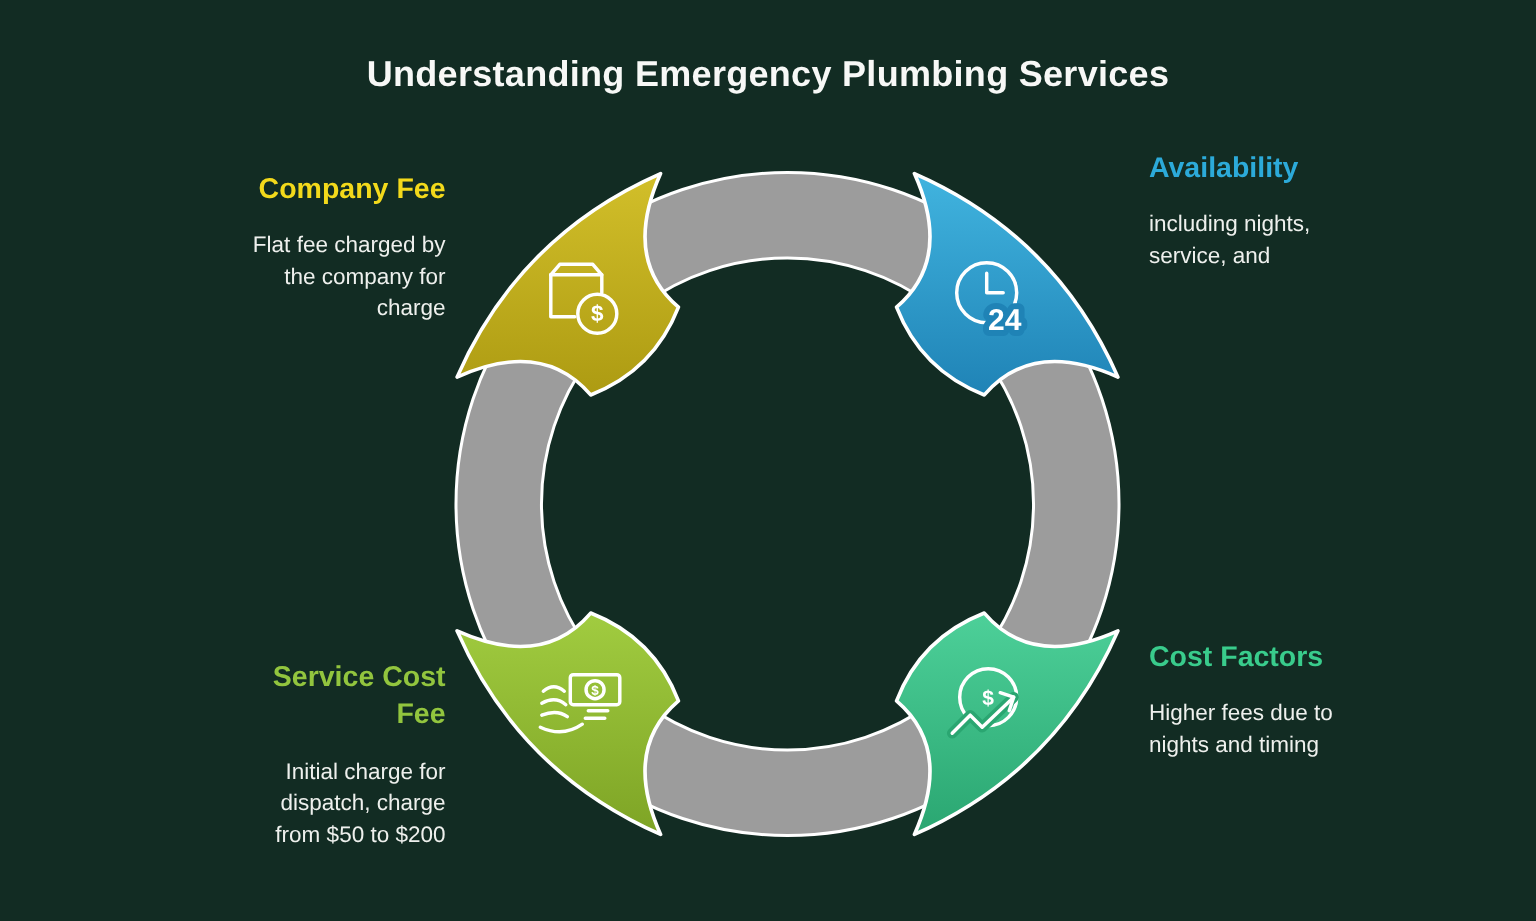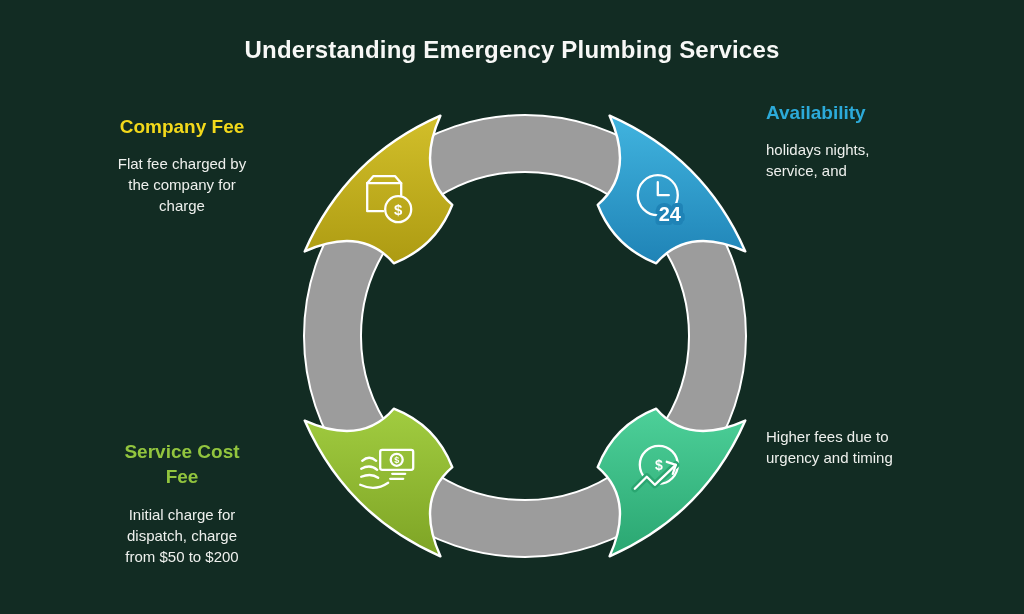--- a/index.html
+++ b/index.html
@@ -14,21 +14,21 @@
     position:absolute; top:36px; left:0; width:100%;
     text-align:center;
     font-size:24px; font-weight:bold; color:#f7f8f6;
     letter-spacing:0.2px;
   }
   #diagram-svg { position:absolute; left:0; top:0; }
   .tb { position:absolute; }
   .tb h2 { margin:0 0 14px 0; font-size:19px; font-weight:bold; line-height:1.34; }
   .tb .hline { display:block; }
   .tb .line { display:block; font-size:15px; line-height:21px; color:#eef0ed; }
-  .align-right { text-align:center; }
+  .align-right { text-align:right; }
   #block-company      { top:114px; right:727px; width:230px; }
   #block-availability { top:100px; left:766px;  width:225px; }
   #block-cost         { top:426px; left:766px;  width:235px; }
   #block-service      { top:439px; right:727px; width:230px; }
   
   .icon { stroke:#ffffff; stroke-width:2.3; fill:none; stroke-linecap:round; stroke-linejoin:round; }
   .icon text { fill:#ffffff; stroke:none; font-weight:bold; text-anchor:middle;
                dominant-baseline:central; font-family:"Liberation Sans", sans-serif; }
   .ring-arc { stroke:#ffffff; stroke-width:2; }
   .segment  { stroke:#ffffff; stroke-width:2.4; stroke-linejoin:round; }
@@ -100,27 +100,28 @@
 
   <div class="tb align-right" id="block-company">
     <h2 style="color: rgb(243, 217, 27);">Company Fee</h2>
     <span class="line">Flat fee charged by</span>
     <span class="line">the company for</span>
     <span class="line">charge</span>
   </div>
 
   <div class="tb" id="block-availability">
     <h2 style="color: rgb(44, 170, 217);">Availability</h2>
-    <span class="line">holidays nights,</span>
+    <span class="line">including nights,</span>
     <span class="line">service, and</span>
   </div>
 
   <div class="tb" id="block-cost">
+    <h2 style="color: rgb(57, 204, 140);">Cost Factors</h2>
     <span class="line">Higher fees due to</span>
-    <span class="line">urgency and timing</span>
+    <span class="line">nights and timing</span>
   </div>
 
   <div class="tb align-right" id="block-service">
     <h2 style="color: rgb(146, 197, 62);">
       <span class="hline">Service Cost</span>
       <span class="hline">Fee</span>
     </h2>
     <span class="line">Initial charge for</span>
     <span class="line">dispatch, charge</span>
     <span class="line">from $50 to $200</span>

